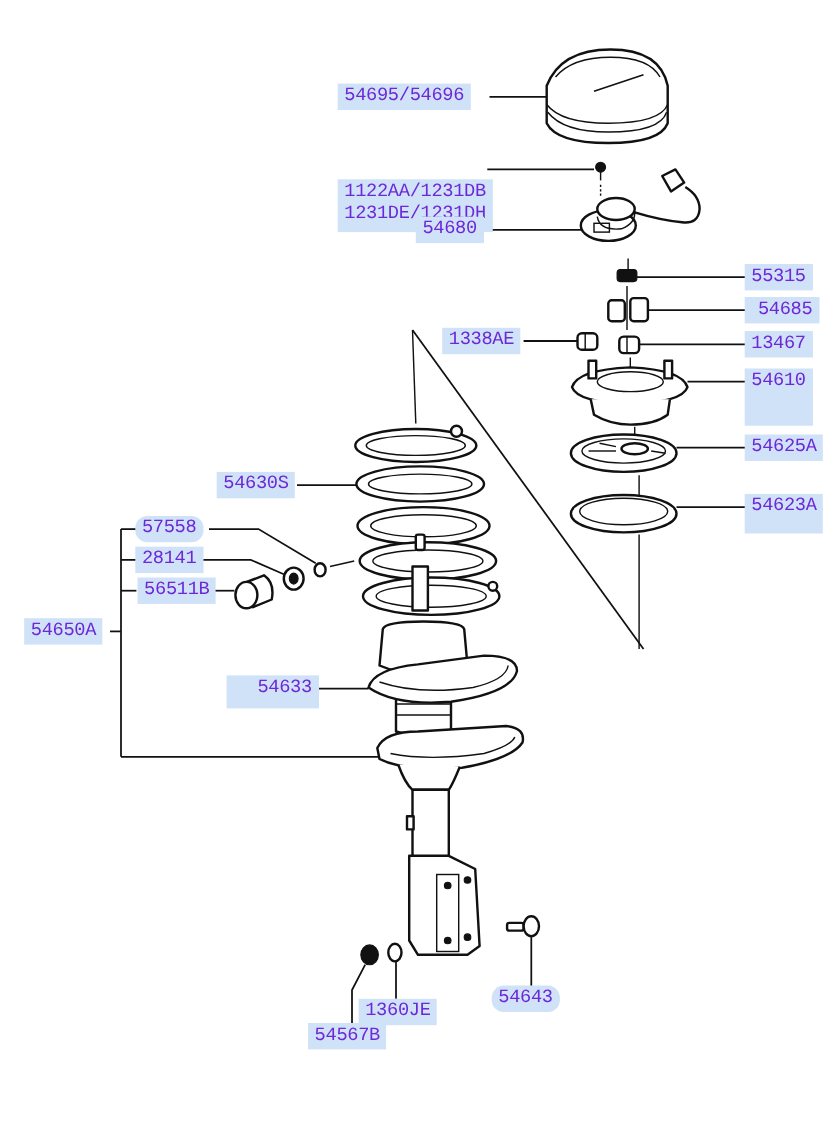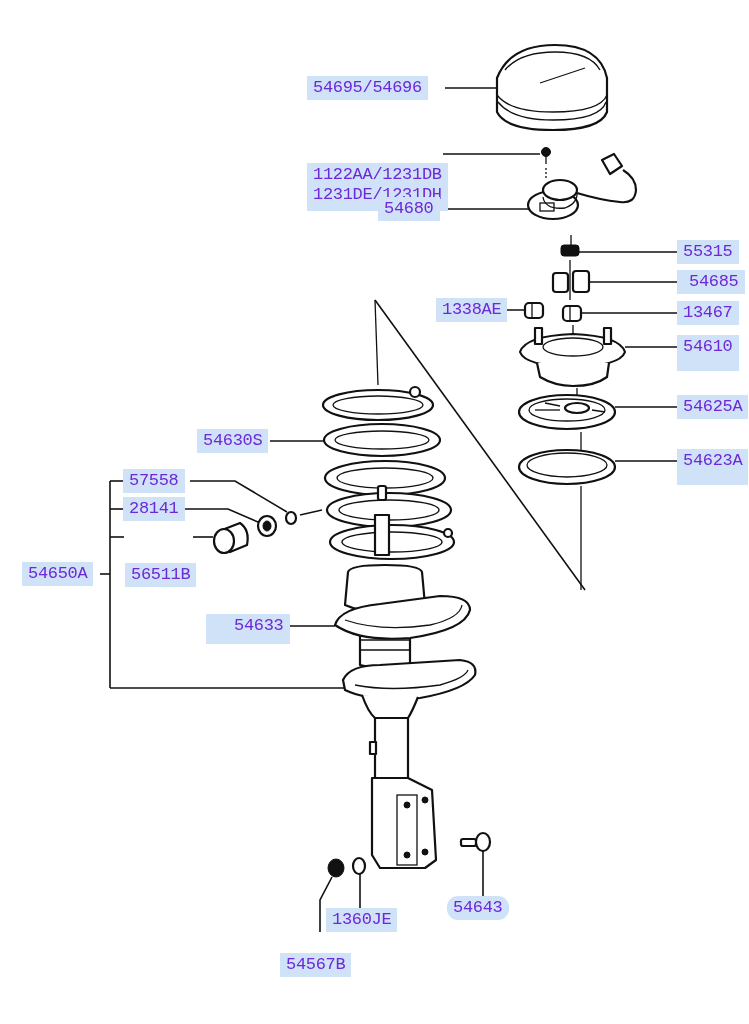--- a/index.html
+++ b/index.html
@@ -205,26 +205,26 @@
   </g>
   <line class="ln" x1="360" y1="874" x2="360" y2="908"></line>
 </svg>
 
 <div class="label" style="left: 307px; top: 76px; background: rgb(207, 226, 247);">54695/54696</div>
 <div class="label multi" style="left: 307px; top: 128px; background: rgb(207, 226, 247); margin-top: 35px;">1122AA/1231DB
 1231DE/1231DH</div>
 <div class="label" style="left: 378px; top: 197px; background: rgb(207, 226, 247);">54680</div>
 <div class="label" style="left: 677px; top: 240px; background: rgb(207, 226, 247);">55315</div>
 <div class="label" style="left: 677px; top: 270px; background: rgb(207, 226, 247); padding-left: 12px;">54685</div>
-<div class="label" style="left: 402px; top: 298px; background: rgb(207, 226, 247); margin-left: 34px;">1338AE</div>
+<div class="label" style="left: 402px; top: 298px; background: rgb(207, 226, 247);">1338AE</div>
 <div class="label" style="left: 677px; top: 301px; background: rgb(207, 226, 247); text-align: right;">13467</div>
-<div class="label" style="left: 677px; top: 335px; padding-bottom: 14px; background: rgb(207, 226, 247);">54610</div>
+<div class="label" style="left: 677px; top: 335px; padding-bottom: 30px; background: rgb(207, 226, 247);">54610</div>
 <div class="label" style="left: 677px; top: 395px; background: rgb(207, 226, 247);">54625A</div>
 <div class="label" style="left: 677px; top: 449px; padding-bottom: 14px; background: rgb(207, 226, 247);">54623A</div>
 <div class="label" style="left: 197px; top: 429px; background: rgb(207, 226, 247);">54630S</div>
-<div class="label" style="left: 123px; top: 469px; background: rgb(207, 226, 247);">57558</div>
+<div class="label" style="left: 123px; top: 469px; background: rgb(207, 226, 247); border-radius: 11px;">57558</div>
 <div class="label" style="left: 123px; top: 497px; background: rgb(207, 226, 247);">28141</div>
-<div class="label" style="left: 125px; top: 525px; background: rgb(207, 226, 247); margin-top: 38px;">56511B</div>
+<div class="label" style="left: 125px; top: 525px; background: rgb(207, 226, 247);">56511B</div>
 <div class="label" style="left: 22px; top: 562px; background: rgb(207, 226, 247); text-align: center;">54650A</div>
 <div class="label" style="left: 206px; top: 614px; padding-bottom: 8px; background: rgb(207, 226, 247); padding-left: 28px;">54633</div>
 <div class="label" style="left: 326px; top: 908px; background: rgb(207, 226, 247);">1360JE</div>
-<div class="label" style="left: 280px; top: 930px; background: rgb(207, 226, 247); margin-top: 23px;">54567B</div>
+<div class="label" style="left: 280px; top: 930px; background: rgb(207, 226, 247);">54567B</div>
 <div class="label" style="left: 447px; top: 896px; background: rgb(207, 226, 247); border-radius: 11px;">54643</div>
 
 </body></html>

